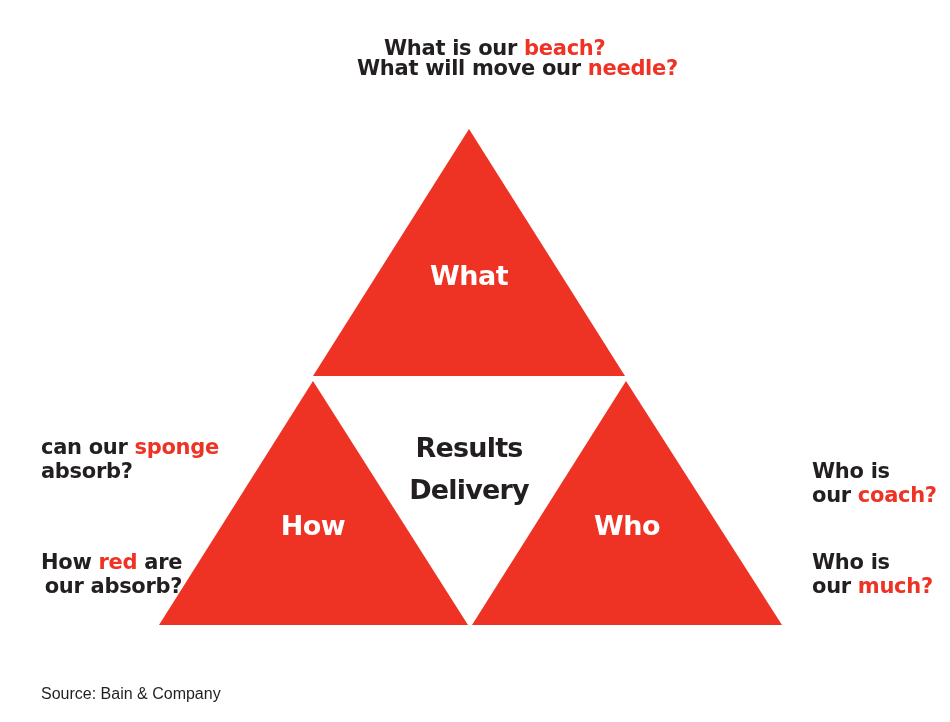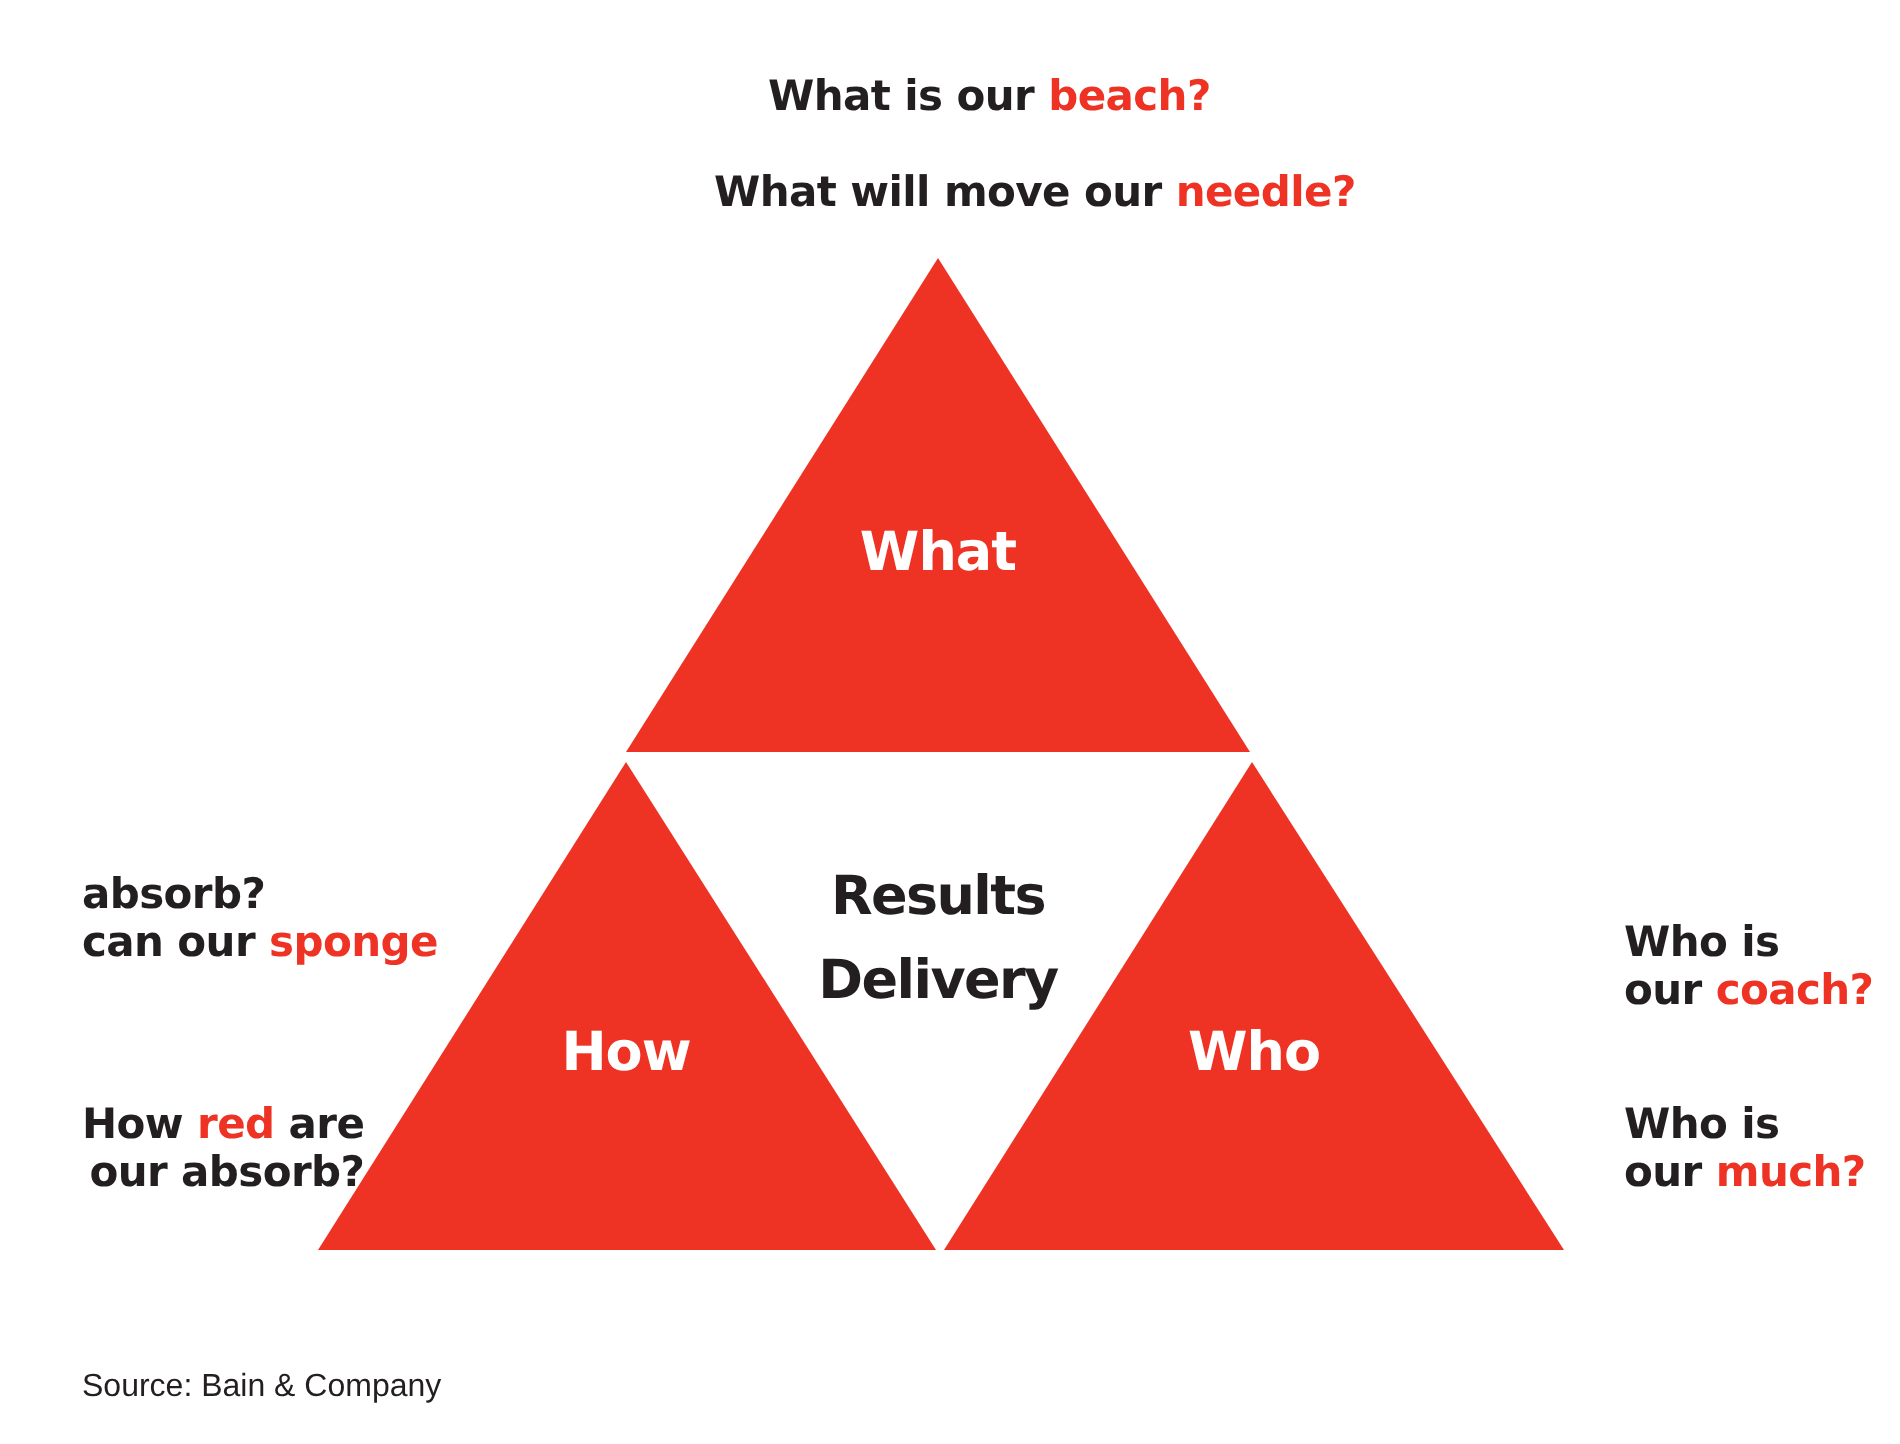--- a/index.html
+++ b/index.html
@@ -35,40 +35,40 @@
       color: #231f20;
       font-family: "Liberation Sans", sans-serif;
     }
   </style>
 </head>
 <body>
 
 <div class="q" style="left:384px; top:36px;">
   <span>What is our </span><span class="hl">beach?</span>
 </div>
-<div class="q" style="left:357px; top:84px;">
+<div class="q" style="left:357px; top:56px;">
   <span>What will move our </span><span class="hl">needle?</span>
 </div>
 
 <svg width="950" height="722" viewBox="0 0 950 722">
   <polygon points="469,129 313,376 625,376" fill="#ee3224"></polygon>
   <polygon points="313,381 159,625 468,625" fill="#ee3224"></polygon>
   <polygon points="626,381 472,625 782,625" fill="#ee3224"></polygon>
 
   <text x="469" y="285" class="center-text" font-family="DejaVu Sans, sans-serif" font-weight="bold" font-size="27" fill="#ffffff" letter-spacing="-0.5">What</text>
   <text x="313" y="535" class="center-text" font-family="DejaVu Sans, sans-serif" font-weight="bold" font-size="27" fill="#ffffff" letter-spacing="-0.5">How</text>
   <text x="627" y="535" class="center-text" font-family="DejaVu Sans, sans-serif" font-weight="bold" font-size="27" fill="#ffffff" letter-spacing="-0.5">Who</text>
 
   <text x="469" y="457" class="center-text" font-family="DejaVu Sans, sans-serif" font-weight="bold" font-size="27" fill="#231f20" letter-spacing="-0.8">Results</text>
   <text x="469" y="499" class="center-text" font-family="DejaVu Sans, sans-serif" font-weight="bold" font-size="27" fill="#231f20" letter-spacing="-0.8">Delivery</text>
 </svg>
 
 <div class="q" style="left:41px; top:435px;">
+  <div><span>can our </span><span class="hl">sponge</span></div>
   <div>absorb?</div>
-  <div><span>can our </span><span class="hl">sponge</span></div>
 </div>
 <div class="q" style="left:41px; top:550px;text-align:right;">
   <div><span>How </span><span class="hl">red</span><span> are</span></div>
   <div>our absorb?</div>
 </div>
 
 <div class="q" style="left:812px; top:459px;">
   <div>Who is</div>
   <div><span>our </span><span class="hl">coach?</span></div>
 </div>

